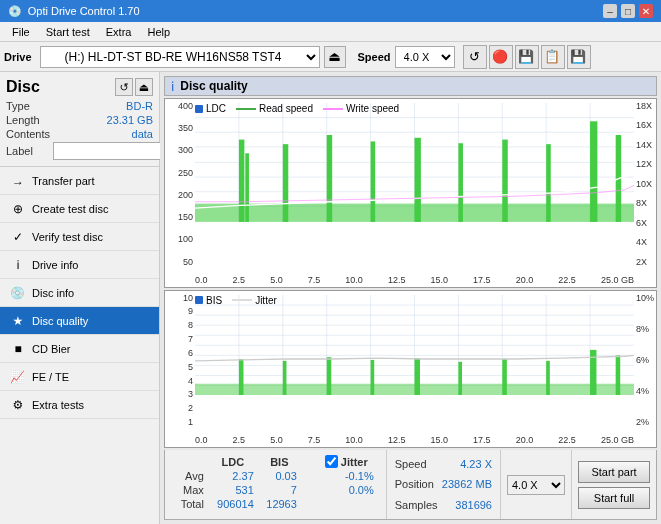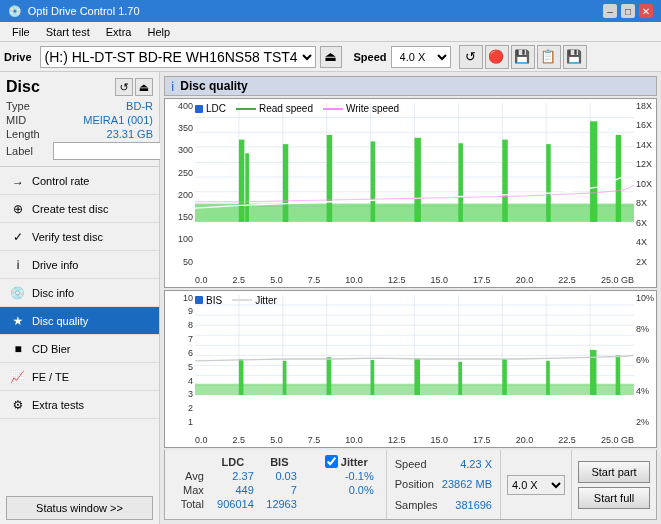--- a/index.html
+++ b/index.html
@@ -14,21 +14,21 @@
     .title-btn.maximize { background: #d4d4d4; }
     .title-btn.close { background: #e05050; color: white; }
 
     
     .menu-bar { background: #f0f0f0; height: 20px; display: flex; align-items: center; border-bottom: 1px solid #ccc; padding: 0 4px; }
     .menu-item { padding: 2px 8px; font-size: 11px; cursor: pointer; }
 
     
     .drive-toolbar { background: #f0f0f0; height: 30px; display: flex; align-items: center; padding: 2px 4px; border-bottom: 1px solid #ccc; gap: 4px; }
     .drive-label { font-size: 11px; font-weight: bold; margin-right: 4px; }
-    .drive-select { height: 22px; font-size: 14px; border: 1px solid #aaa; background: white; padding: 0 0; min-width: 220px; }
+    .drive-select { height: 22px; font-size: 12px; border: 1px solid #aaa; background: white; padding: 0 20px; min-width: 220px; }
     .eject-btn { width: 22px; height: 22px; border: 1px solid #aaa; background: #e8e8e8; cursor: pointer; display: flex; align-items: center; justify-content: center; }
     .speed-label { font-size: 11px; font-weight: bold; margin-left: 8px; }
     .speed-select { height: 22px; font-size: 11px; border: 1px solid #aaa; background: white; padding: 0 4px; width: 60px; }
     .toolbar-icons { display: flex; gap: 2px; margin-left: 4px; }
     .toolbar-icon { width: 24px; height: 24px; border: 1px solid #aaa; background: #e8e8e8; cursor: pointer; display: flex; align-items: center; justify-content: center; font-size: 13px; }
 
     
     .main-layout { display: flex; height: calc(524px - 22px - 20px - 30px); }
 
     
@@ -148,37 +148,37 @@
         <div style="display:flex;gap:2px">
           <button class="disc-label-btn">↺</button>
           <button class="disc-label-btn">⏏</button>
         </div>
       </div>
       <div class="disc-field">
         <span class="disc-field-label">Type</span>
         <span class="disc-field-value">BD-R</span>
       </div>
       <div class="disc-field">
-        <span class="disc-field-label">MID</span>
-        <span class="disc-field-value">MEIRA1 (001)</span>
-      </div>
-      <div class="disc-field">
         <span class="disc-field-label">Length</span>
         <span class="disc-field-value">23.31 GB</span>
+      </div>
+      <div class="disc-field">
+        <span class="disc-field-label">Contents</span>
+        <span class="disc-field-value">data</span>
       </div>
       <div class="disc-label-row">
         <span class="disc-field-label">Label</span>
         <input class="disc-label-input" type="text" value="" style="">
         <button class="disc-label-btn">🔍</button>
       </div>
     </div>
 
     <div class="nav-item">
       <span class="nav-icon">→</span>
-      <span>Control rate</span>
+      <span>Transfer part</span>
     </div>
     <div class="nav-item">
       <span class="nav-icon">⊕</span>
       <span>Create test disc</span>
     </div>
     <div class="nav-item">
       <span class="nav-icon">✓</span>
       <span>Verify test disc</span>
     </div>
     <div class="nav-item">
@@ -200,21 +200,20 @@
     <div class="nav-item">
       <span class="nav-icon">📈</span>
       <span>FE / TE</span>
     </div>
     <div class="nav-item">
       <span class="nav-icon">⚙</span>
       <span>Extra tests</span>
     </div>
 
     <div style="flex:1"></div>
-    <button class="status-window-btn">Status window &gt;&gt;</button>
   </div>
 
   <div class="content-area">
 
     <div class="dq-header">
       <span class="dq-icon">ℹ</span>
       <span class="dq-title">Disc quality</span>
     </div>
 
     <div class="chart-container">
@@ -421,21 +420,21 @@
           <tbody>
             <tr>
               <td class="row-label">Avg</td>
               <td>2.37</td>
               <td>0.03</td>
               <td></td>
               <td>-0.1%</td>
             </tr>
             <tr>
               <td class="row-label">Max</td>
-              <td>449</td>
+              <td>531</td>
               <td>7</td>
               <td></td>
               <td>0.0%</td>
             </tr>
             <tr>
               <td class="row-label">Total</td>
               <td>906014</td>
               <td>12963</td>
               <td></td>
               <td></td>

